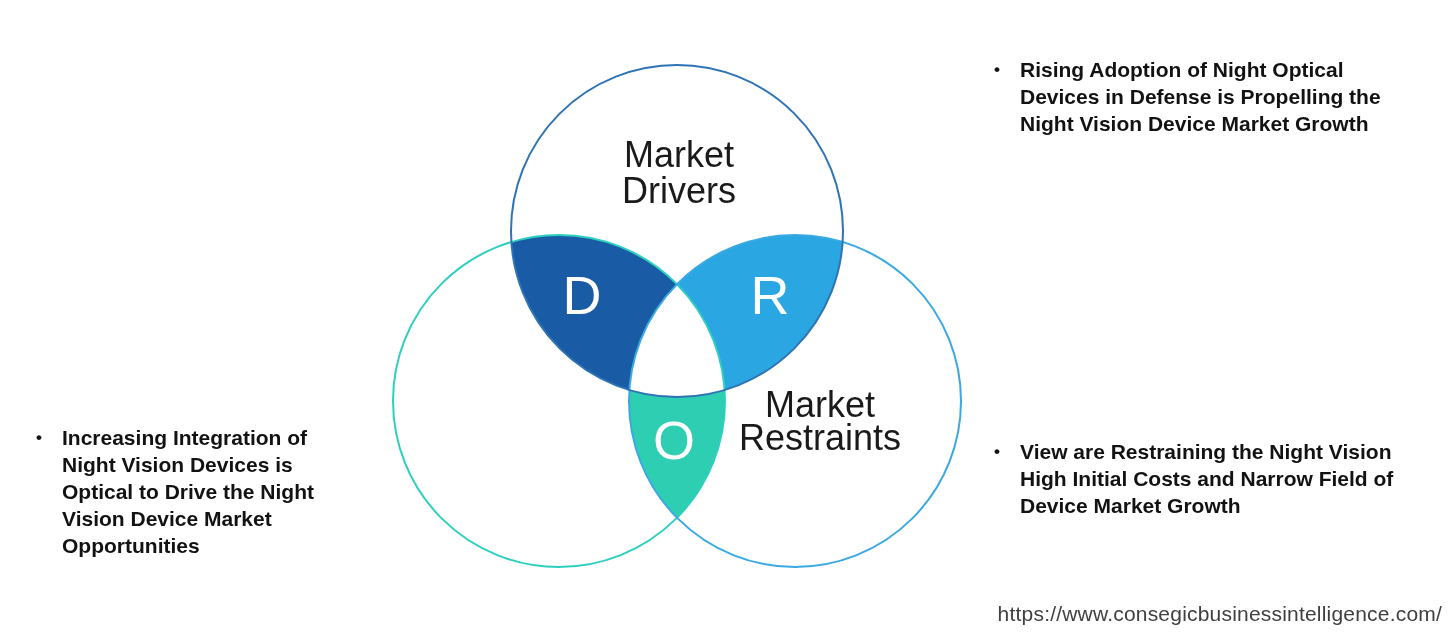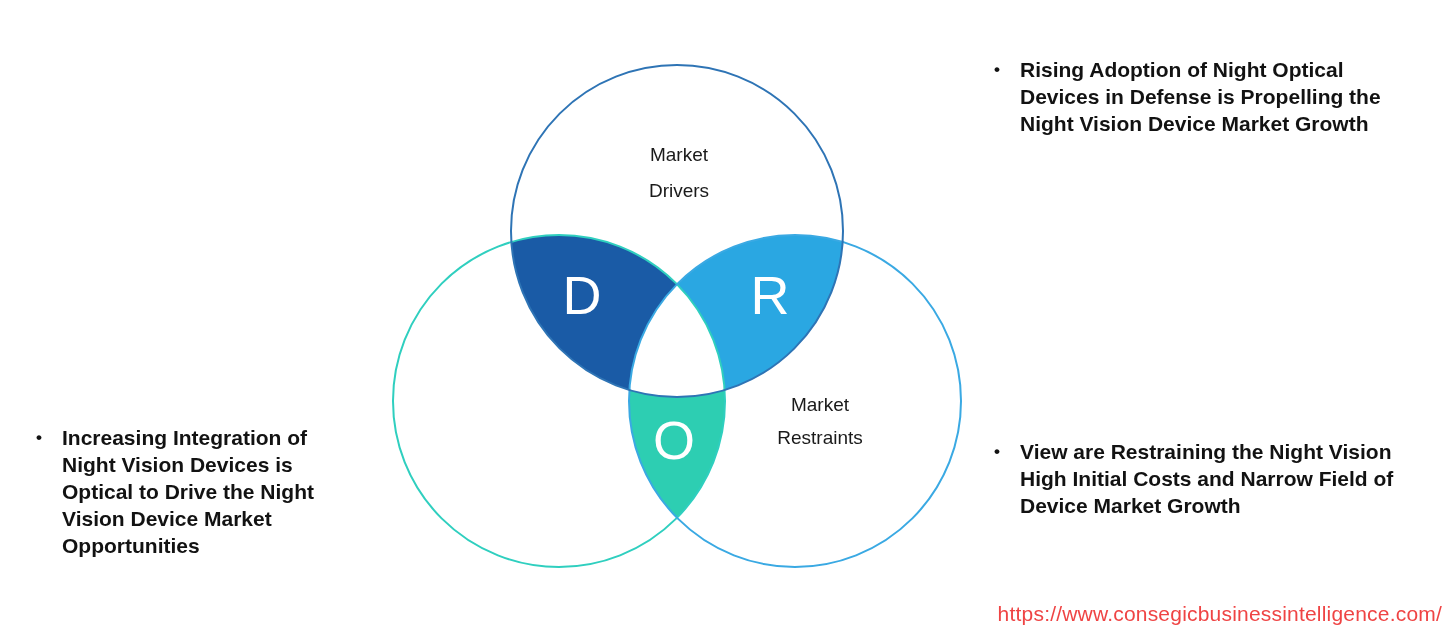--- a/index.html
+++ b/index.html
@@ -13,21 +13,21 @@
   }
   .venn-svg { position: absolute; left: 0; top: 0; }
   .venn-svg text {
     font-family: "Liberation Sans", sans-serif;
     font-weight: 400;
   }
   .circle-label {
     position: absolute;
     color: #1a1a1a;
     text-align: center;
-    font-size: 19px;
+    font-size: 36px;
     line-height: 36px;
     font-weight: 400;
   }
   .note {
     position: absolute;
     display: flex;
     align-items: flex-start;
     color: #121212;
     font-size: 21px;
     line-height: 27px;
@@ -41,21 +41,21 @@
     margin-right: 12px;
     text-align: left;
   }
   .note .lines { flex: 1 1 auto; }
   .footer-url {
     position: absolute;
     right: 11px;
     top: 601px;
     font-size: 21px;
     line-height: 26px;
-    color: #ef4444;
+    color: #404040;
     font-weight: 400;
     letter-spacing: 0.2px;
   }
 </style>
 </head>
 <body>
 
 <div class="canvas">
 
   <svg class="venn-svg" width="1453" height="643" viewBox="0 0 1453 643">

